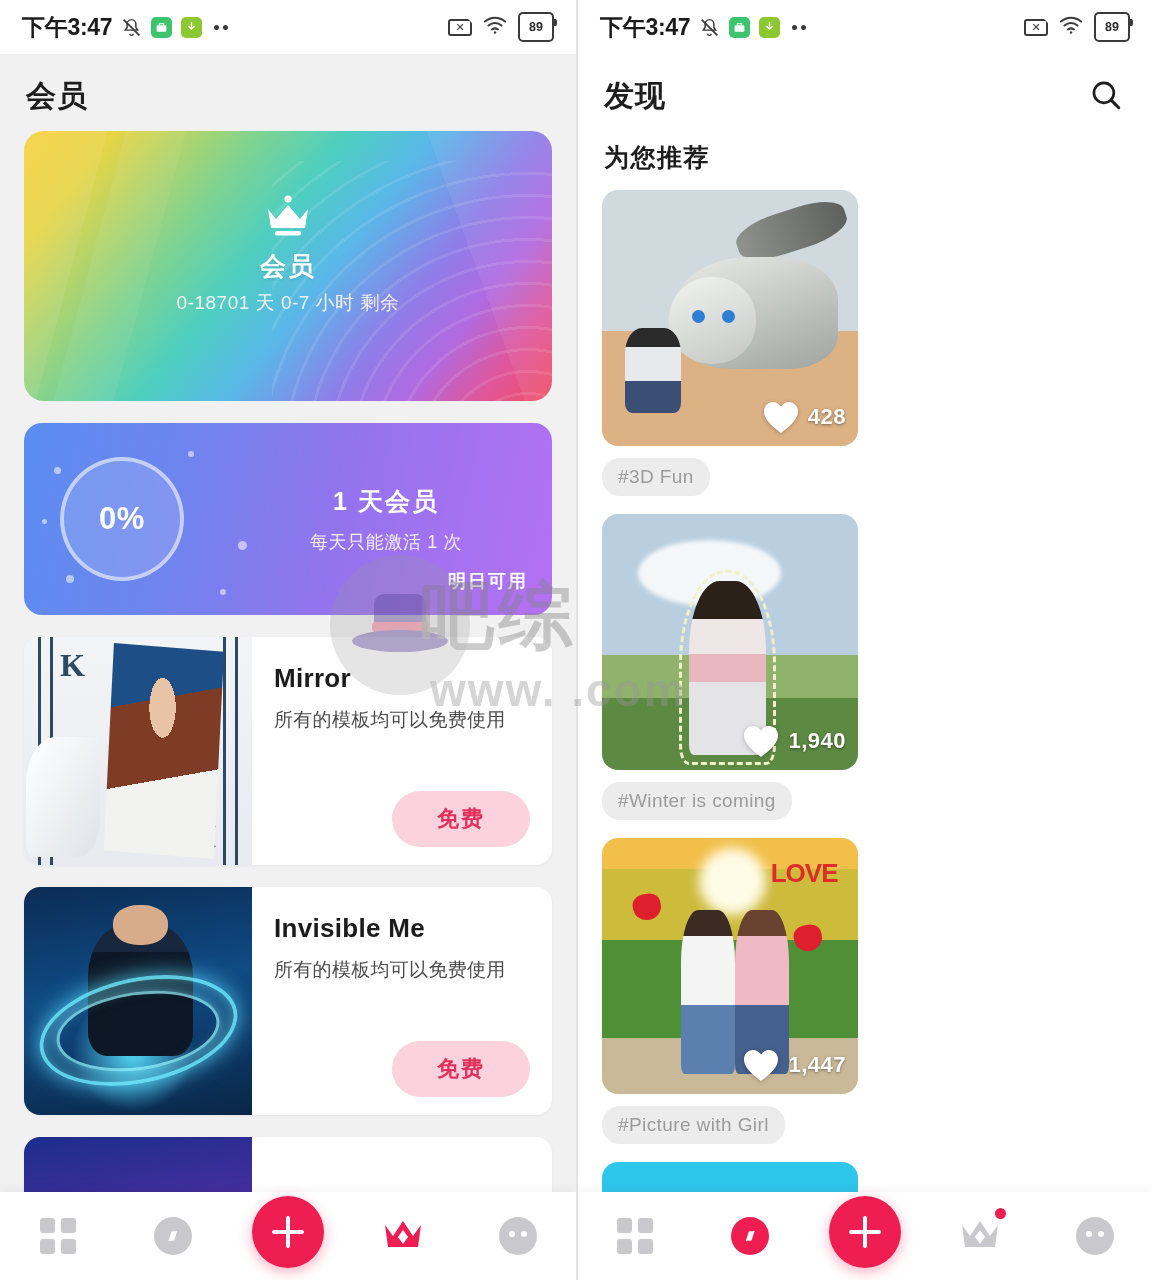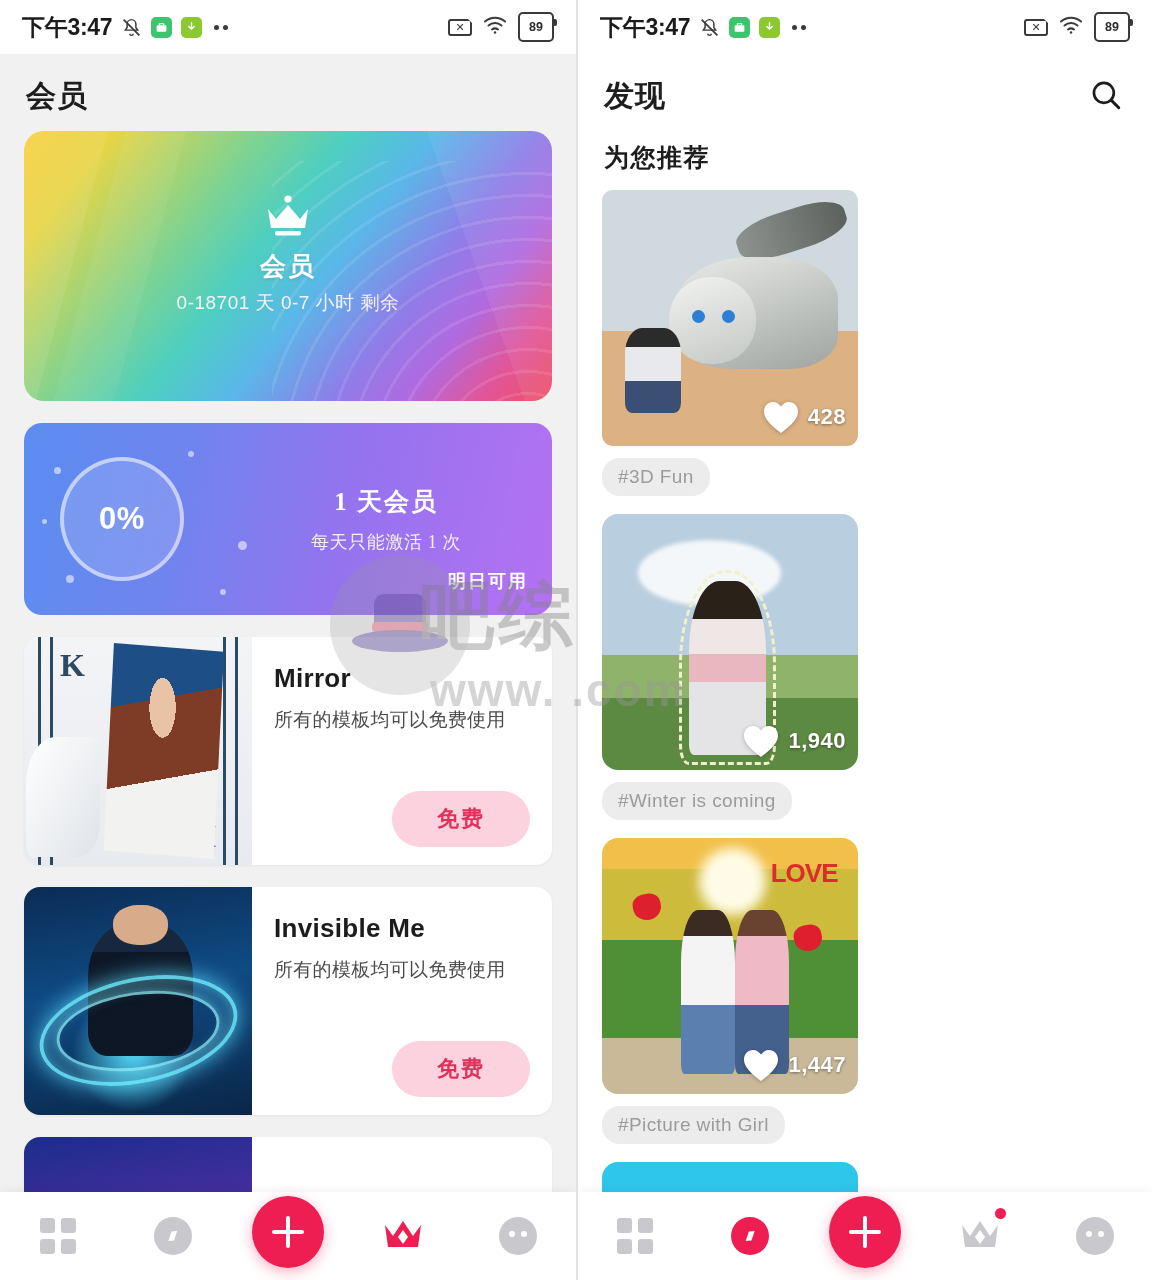--- a/index.html
+++ b/index.html
@@ -87,21 +87,21 @@
     background:linear-gradient(102deg, #5b8df0 0%, #6f84ee 30%, #9473ef 60%, #b471f2 100%);
     display:flex; align-items:center;
   }
   .stars i { position:absolute; background:rgba(255,255,255,.55); border-radius:50%; display:block; }
   .ring {
     margin-left:36px; width:124px; height:124px; border-radius:50%;
     border:4px solid rgba(255,255,255,.55); background:rgba(255,255,255,.14);
     display:flex; align-items:center; justify-content:center; position:relative; z-index:2;
   }
   .ring span { font-size:31px; font-weight:600; color:#fff; letter-spacing:.5px; }
-  .daily-texts { margin-left:36px; position:relative; z-index:2; text-align:center; flex:1; font-family:Liberation Serif, serif;}
+  .daily-texts { margin-left:36px; position:relative; z-index:2; text-align:center; flex:1; }
   .daily-title { font-size:25px; font-weight:700; color:#fff; letter-spacing:2px; margin-bottom:12px; }
   .daily-sub { font-size:18px; color:#f4eefe; letter-spacing:.6px; }
   .tomorrow-badge {
     position:absolute; right:24px; bottom:22px; z-index:3;
     font-size:18px; color:#fff; letter-spacing:2px; font-weight:600;
   }
 
   
   .tpl-card {
     margin:22px 24px 0; height:228px; border-radius:16px; background:#fff; display:flex; overflow:hidden;
@@ -163,21 +163,21 @@
   .tile-wrap { width:256px; }
   .tile { width:256px; height:256px; border-radius:16px; overflow:hidden; position:relative; }
   .likes { position:absolute; right:12px; bottom:12px; display:flex; align-items:center; gap:8px; z-index:3; }
   .heart { width:38px; height:34px; position:relative; filter:drop-shadow(0 1px 2px rgba(0,0,0,.25)); }
   .like-count { font-size:22px; font-weight:600; color:#fff; text-shadow:0 1px 3px rgba(0,0,0,.45); letter-spacing:.5px; }
   .tag-pill {
     display:inline-block; margin-top:12px; padding:8px 16px; border-radius:18px;
     background:#ececec; color:#9b9b9b; font-size:19px; letter-spacing:.4px;
   }
   
-  .a-cat { background:linear-gradient(180deg,#cfd9de 0 55%, #dcb184 55% 100%);border-radius:11px; }
+  .a-cat { background:linear-gradient(180deg,#cfd9de 0 55%, #dcb184 55% 100%); }
   .a-cat .blob { position:absolute; background:#d4d6d2; }
   .a-cat .body { left:28%; top:26%; width:64%; height:44%; border-radius:46% 38% 30% 34%;
     background:linear-gradient(160deg,#e9ebe8,#9fa4a0); }
   .a-cat .head { left:26%; top:34%; width:34%; height:34%; border-radius:48%;
     background:linear-gradient(160deg,#f2f3f1,#c3c7c3); }
   .a-cat .eye { position:absolute; width:13px; height:13px; border-radius:50%; background:#2e7fd4; top:47%; }
   .a-cat .tail { left:52%; top:8%; width:44%; height:16%; border-radius:40%;
     background:linear-gradient(90deg,#8f938f,#5d615e); transform:rotate(-18deg); }
   .a-cat .person { position:absolute; left:9%; top:54%; width:22%; height:33%;
     background:linear-gradient(180deg,#2b2b2b 0 22%, #e7e9ec 22% 62%, #3b4f74 62% 100%); border-radius:30% 30% 12% 12%; }

